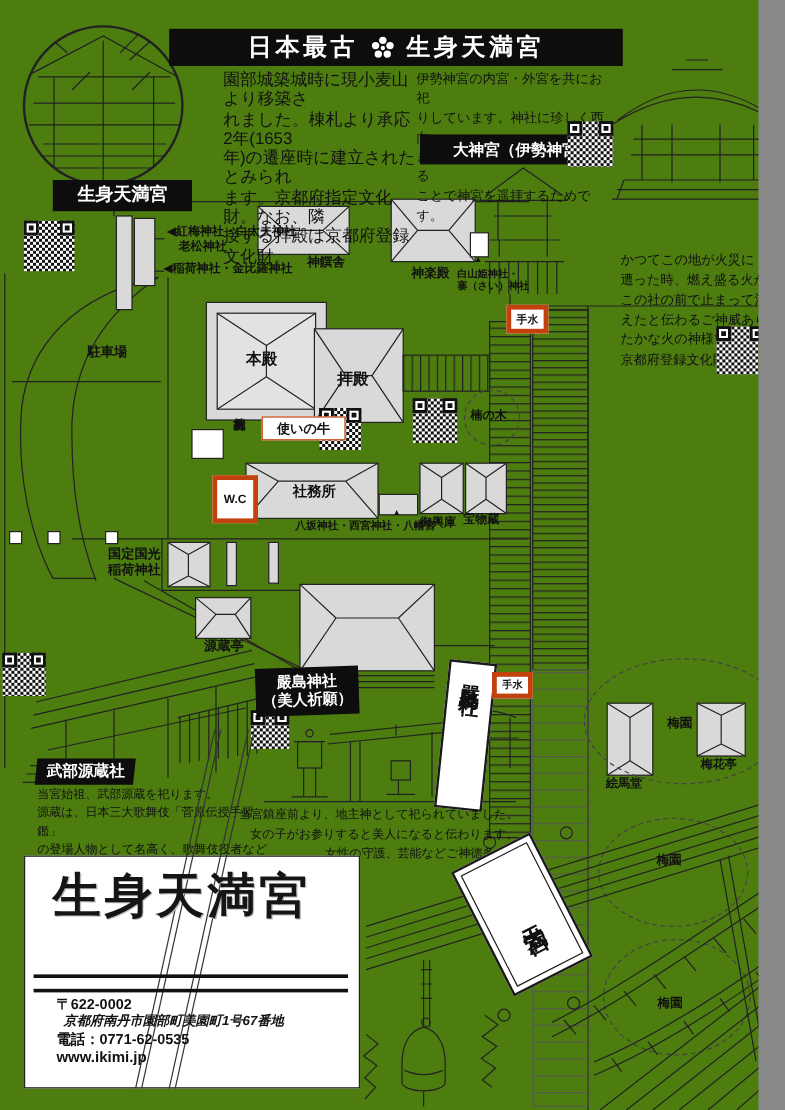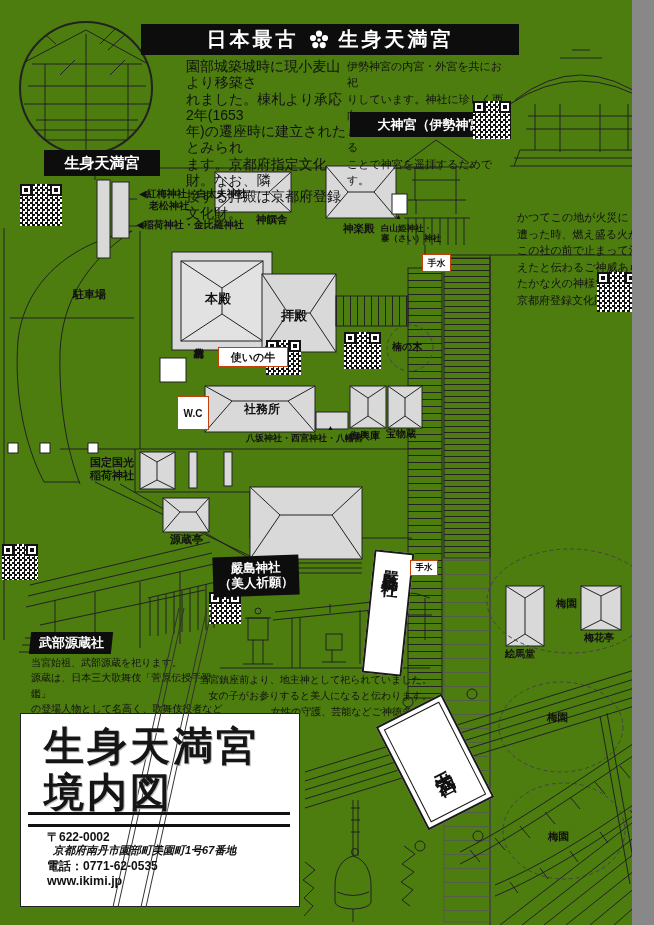--- a/index.html
+++ b/index.html
@@ -3,21 +3,21 @@
 <meta charset="utf-8">
 <style>
   html,body{margin:0;padding:0;background:#888;}
   .page{position:relative;width:632px;height:925px;background:#4d7c0f;overflow:hidden;
         font-family:"Liberation Sans","DejaVu Sans",sans-serif;color:#111;}
   svg.layer{position:absolute;left:0;top:0;z-index:1;}
   .lbl{position:absolute;z-index:2;font-weight:700;white-space:nowrap;line-height:1.22;color:#111;}
   .txt{position:absolute;z-index:2;white-space:pre-line;line-height:1.5;font-weight:500;color:#111;}
   .blabel{position:absolute;z-index:2;background:#0d0d0d;color:#fff;display:flex;flex-direction:column;
           align-items:center;justify-content:center;font-weight:700;line-height:1.22;white-space:nowrap;}
-  .wbox{position:absolute;z-index:2;background:#fff;border:1px solid #c2410c;display:flex;
+  .wbox{position:absolute;z-index:2;background:#fff;border:4px solid #c2410c;display:flex;
         align-items:center;justify-content:center;font-weight:700;white-space:nowrap;}
   .vert{writing-mode:vertical-rl;text-orientation:upright;}
   .qr{position:absolute;z-index:2;
       background:conic-gradient(#111 25%,#fff 0 50%,#111 0 75%,#fff 0) 0 0/5px 5px;}
   .qr::before,.qr::after{content:"";position:absolute;width:8px;height:8px;background:#111;
       border:2px solid #111;box-shadow:inset 0 0 0 2px #fff;}
   .qr::before{left:0;top:0;} .qr::after{right:0;top:0;}
   .banner{position:absolute;z-index:2;background:#0d0d0d;color:#fff;display:flex;align-items:center;
           justify-content:center;gap:10px;font-weight:700;font-size:20px;letter-spacing:3px;}
   .title{position:absolute;z-index:3;font-family:"DejaVu Serif","Liberation Serif",serif;
@@ -419,20 +419,19 @@
 女性の守護、芸能などご神徳多大。</div>
 
   <div class="plaque" style="left:398px;top:704px;width:62px;height:104px;transform:rotate(-27deg);">
     <div class="inner">
       <span class="vert" style="font-size:19px;font-weight:700;letter-spacing:2px;">天満宮</span>
     </div>
   </div>
 
   <div class="titlebox" style="left:20px;top:713px;width:278px;height:192px;"></div>
   <div class="title" style="left:44px;top:719px;">生身天満宮</div>
-  <div class="title" style="left:44px;top:765px;">境内図</div>
   <div class="rule2" style="left:28px;top:812px;width:262px;"></div>
   <div class="addr" style="left:47px;top:829px;font-size:12px;">〒622-0002</div>
   <div class="addr" style="left:53px;top:843px;font-size:11px;font-style:italic;">京都府南丹市園部町美園町1号67番地</div>
   <div class="addr" style="left:47px;top:858px;font-size:12px;">電話：0771-62-0535</div>
   <div class="addr" style="left:47px;top:874px;font-size:12.5px;font-weight:700;">www.ikimi.jp</div>
 
 </div>
 
 </body></html>

